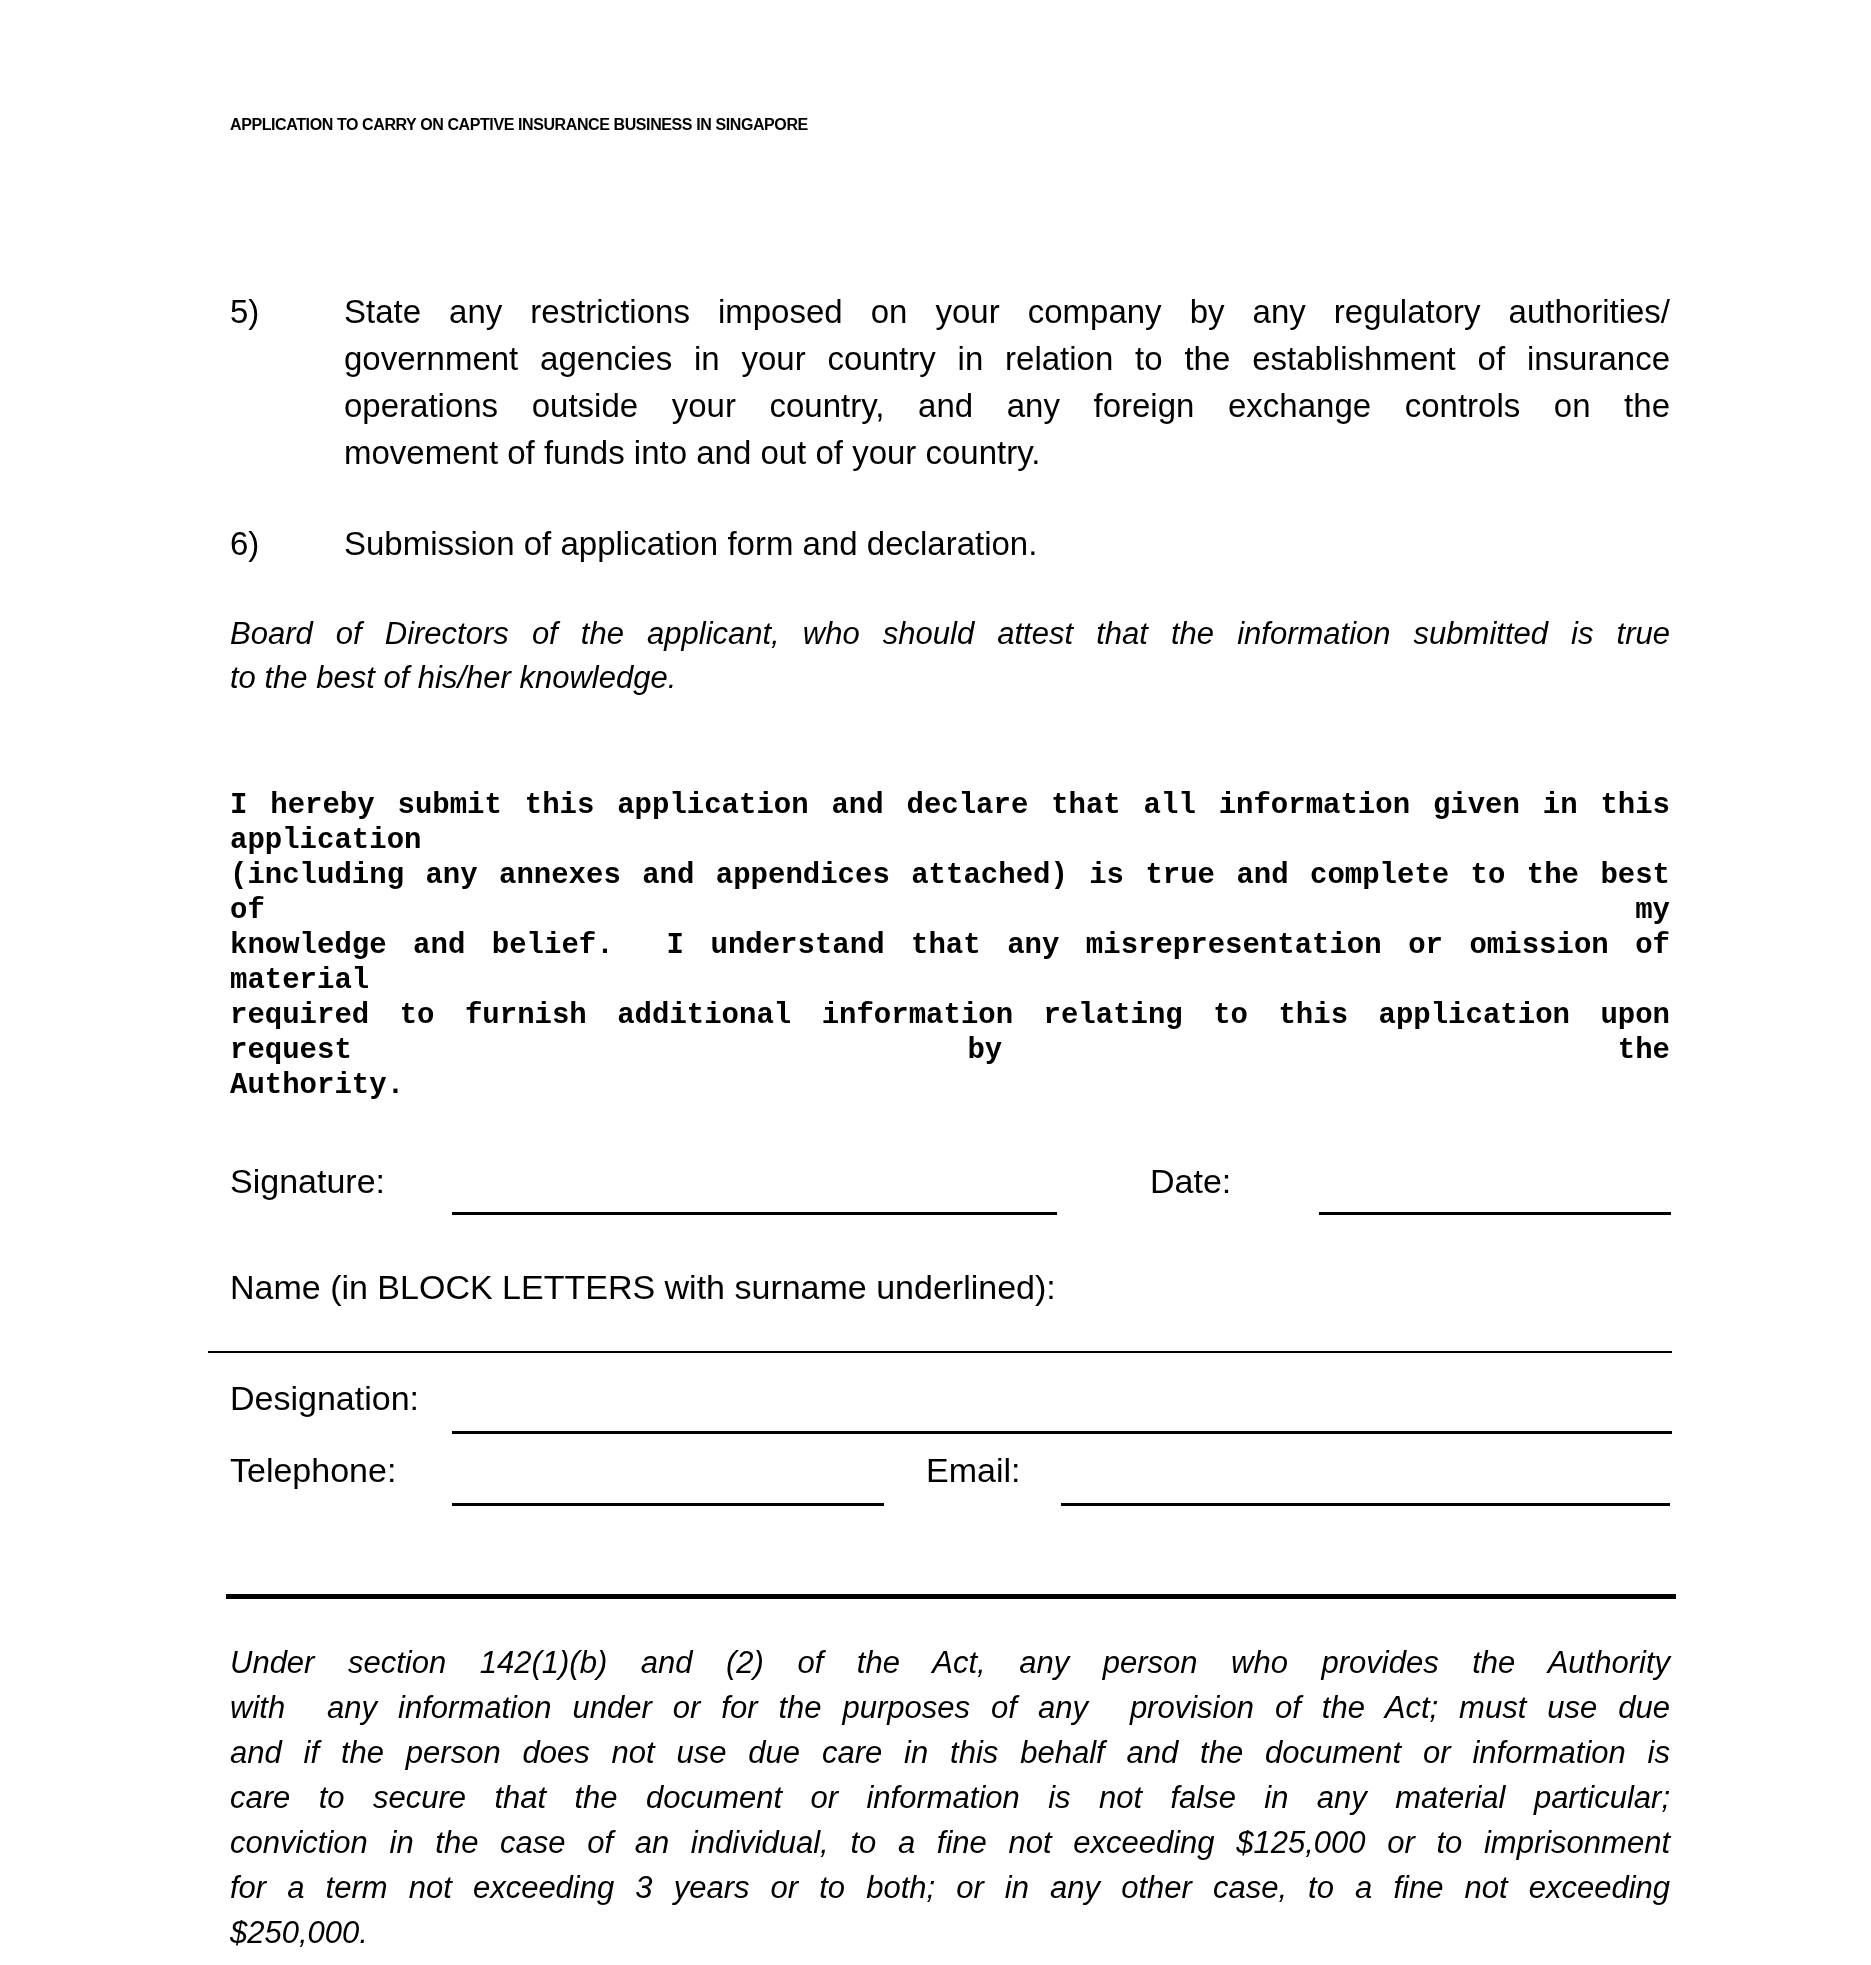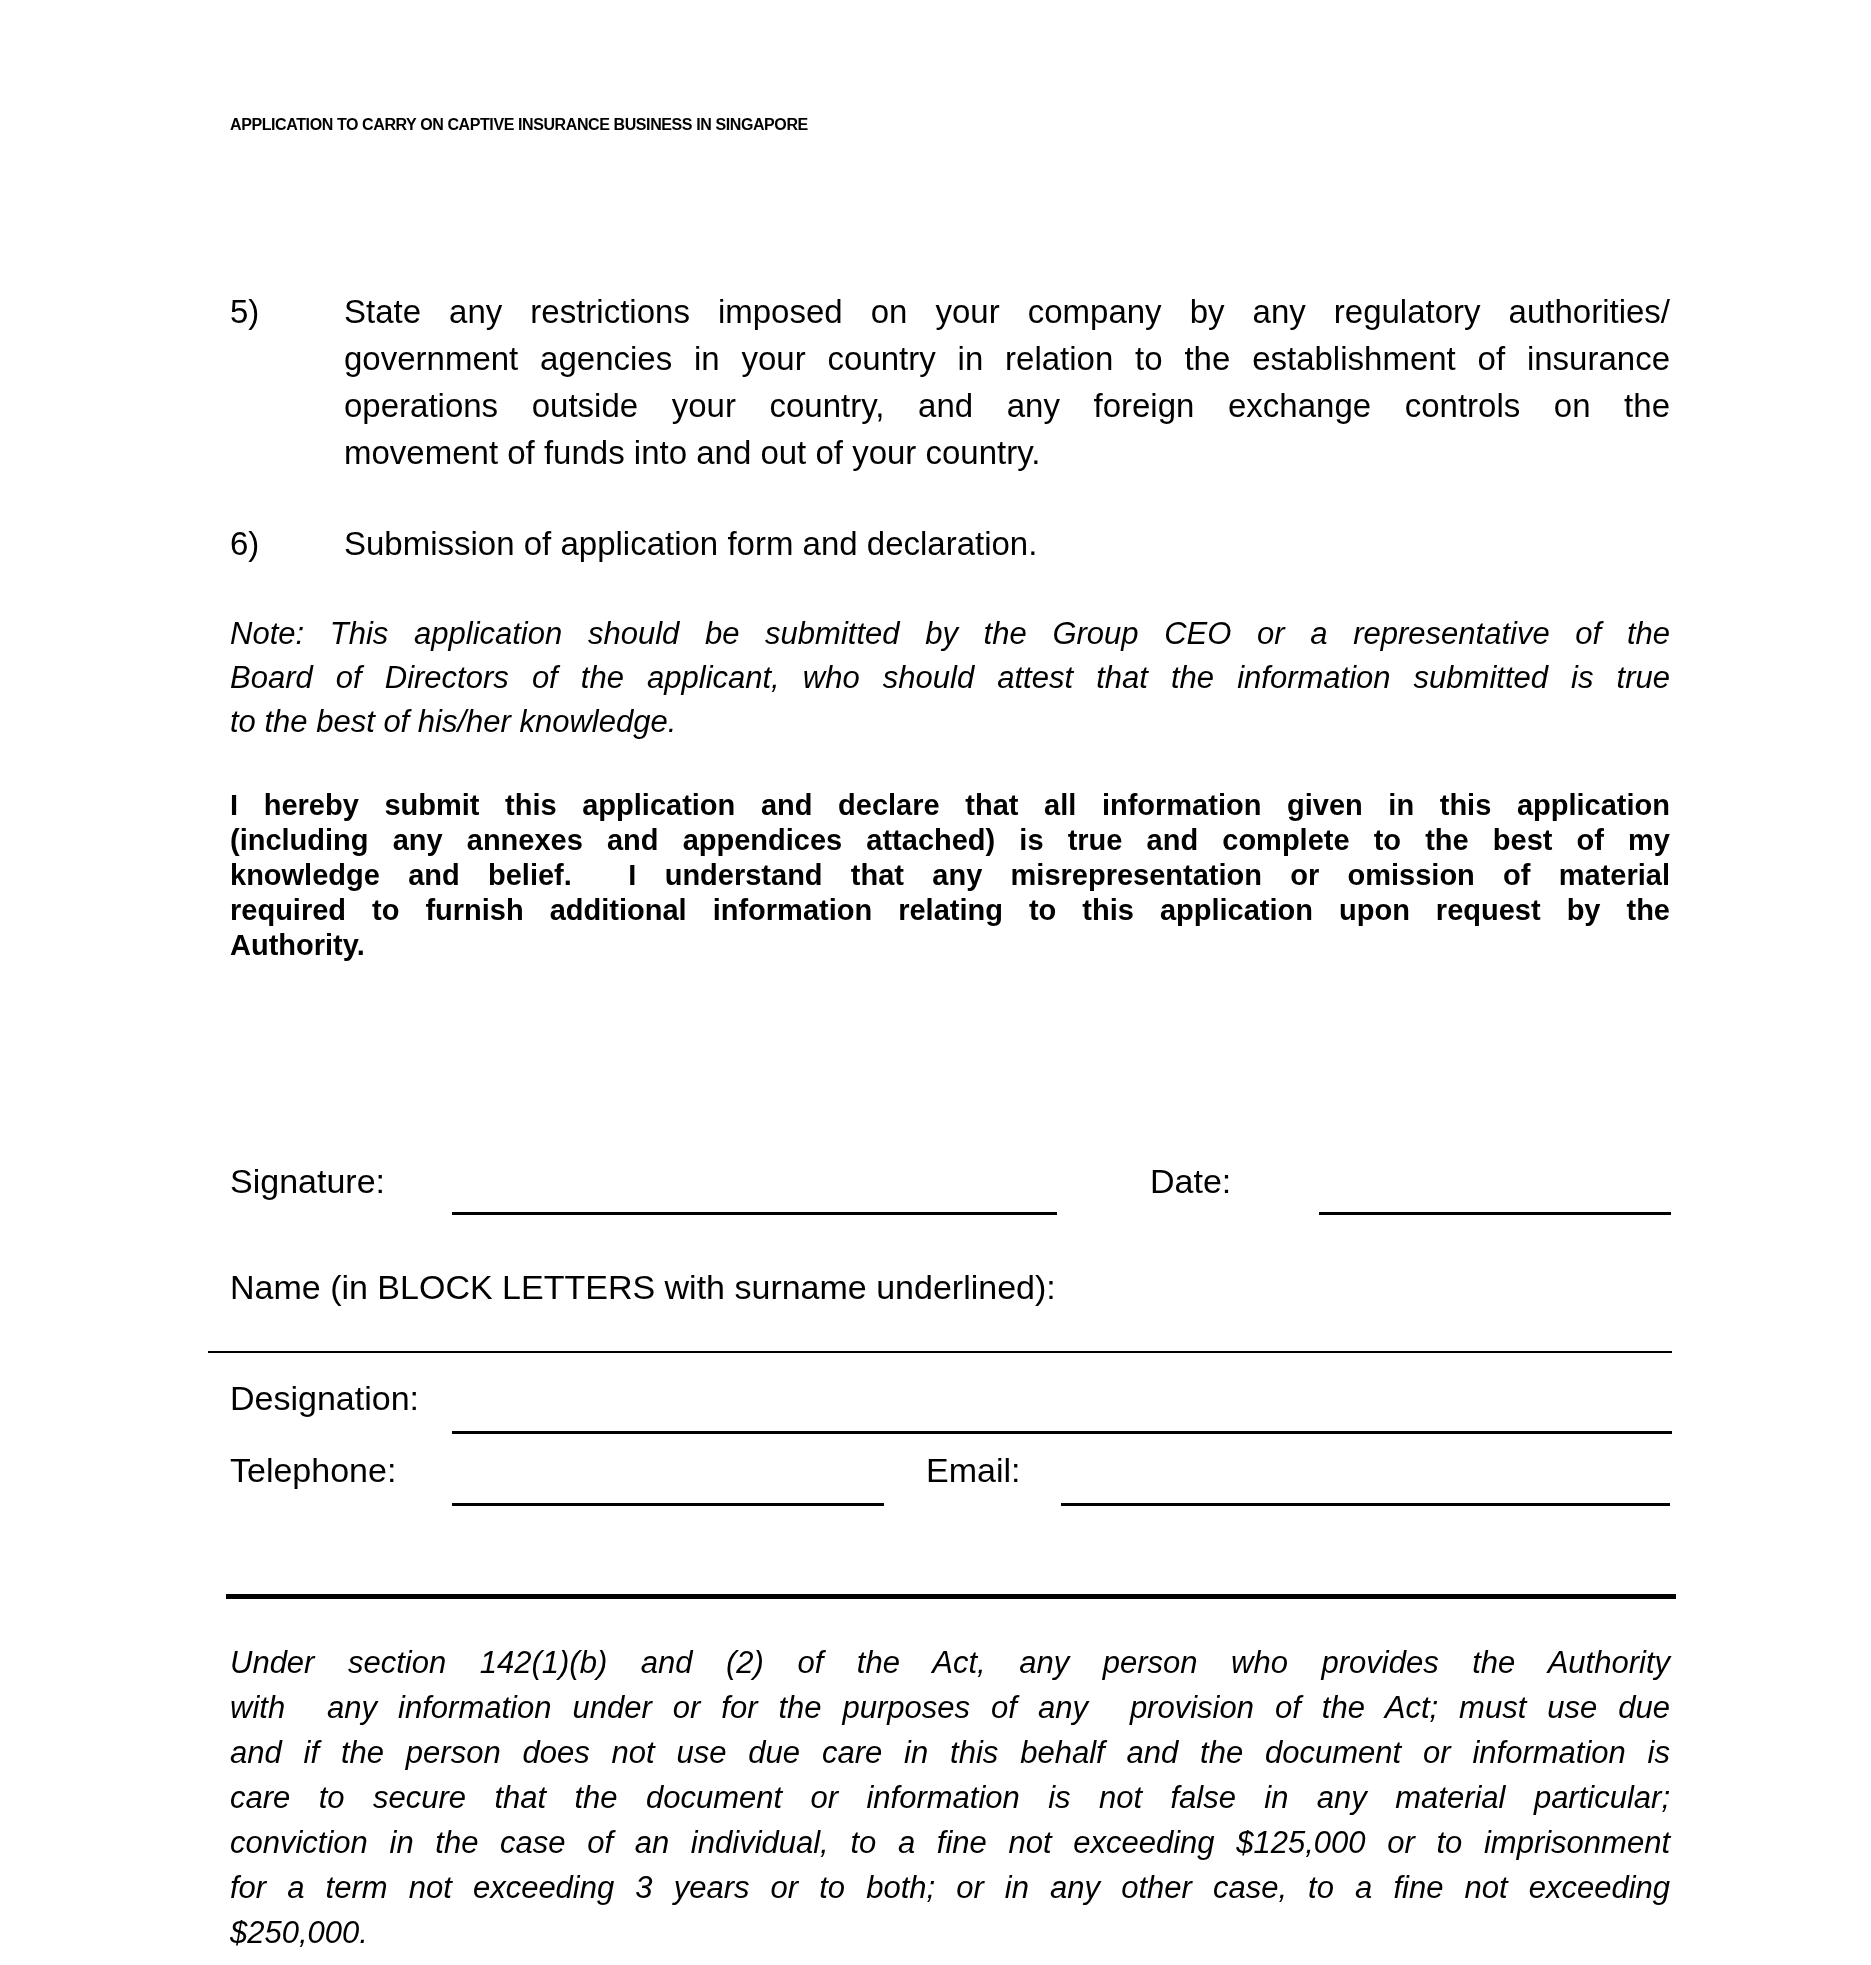--- a/index.html
+++ b/index.html
@@ -39,21 +39,21 @@
 
   
   .note-para {
     left: 230px; right: 202px; top: 612px;
     font-size: 31px; line-height: 44px; font-style: italic;
   }
 
   
   .decl-para {
     left: 230px; right: 202px; top: 788px;
-    font-size: 29px; line-height: 35px; font-weight: bold;
+    font-size: 29px; line-height: 35px; font-weight: bold; font-family: Liberation Mono, monospace;
   }
 
   
   .legal-para {
     left: 230px; right: 202px; top: 1640px;
     font-size: 31px; line-height: 45px; font-style: italic;
   }
 
   
   .jline { text-align: justify; text-align-last: justify; }
@@ -94,21 +94,20 @@
       <div class="jline">operations outside your country, and any foreign exchange controls on the</div>
       <div class="jline jlast">movement of funds into and out of your country.</div>
     </div>
 
   <div class="abs item-number" id="item6-number">6)</div>
   <div class="abs item-body" id="item6-body">
       <div class="jline jlast">Submission of application form and declaration.</div>
     </div>
 
   <div class="abs note-para">
-      <div class="jline">Note: This application should be submitted by the Group CEO or a representative of the</div>
       <div class="jline">Board of Directors of the applicant, who should attest that the information submitted is true</div>
       <div class="jline jlast">to the best of his/her knowledge.</div>
     </div>
 
   <div class="abs decl-para">
       <div class="jline">I hereby submit this application and declare that all information given in this application</div>
       <div class="jline">(including any annexes and appendices attached) is true and complete to the best of my</div>
       <div class="jline">knowledge and belief.&nbsp; I understand that any misrepresentation or omission of material</div>
       <div class="jline">required to furnish additional information relating to this application upon request by the</div>
       <div class="jline jlast">Authority.</div>

